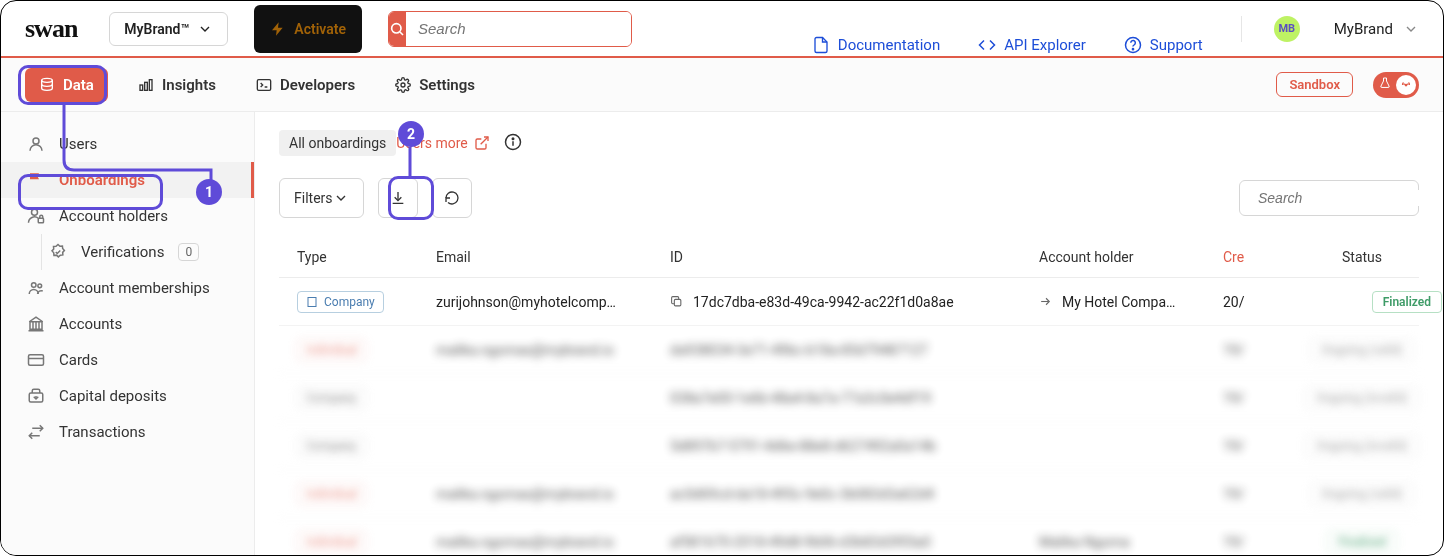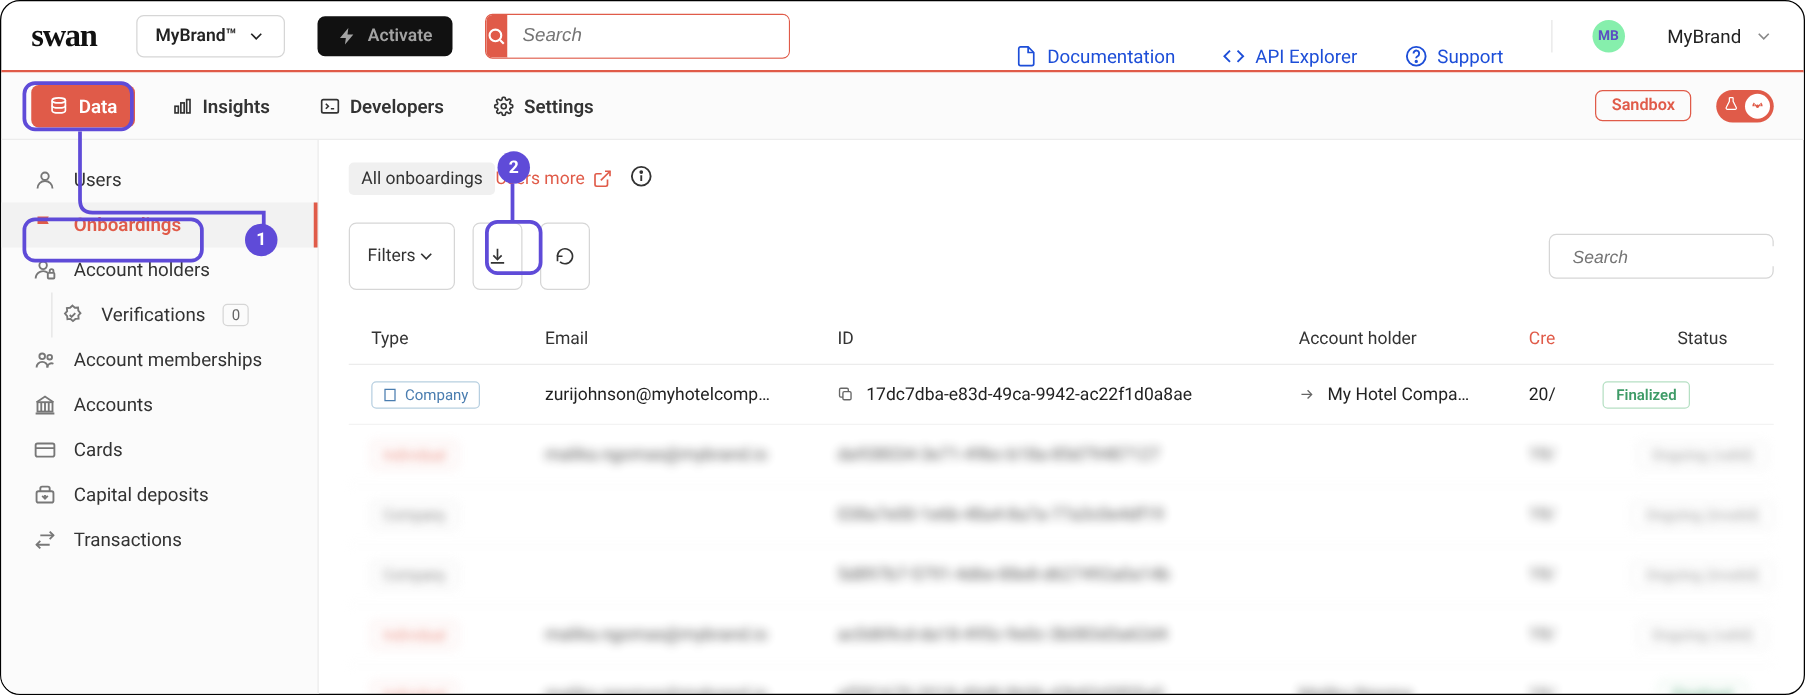--- a/index.html
+++ b/index.html
@@ -43,23 +43,23 @@
     padding: 0 14px;
     display: flex;
     align-items: center;
     gap: 8px;
     font-size: 14px;
     font-weight: 600;
     color: #222;
     cursor: pointer;
   }
   .activate-btn {
-    height: 32px;
+    height: 48px;
     background: #111;
-    color: #a3a3a3;
+    color: #a16207;
     border-radius: 6px;
     padding: 0 16px;
     display: flex;
     align-items: center;
     gap: 8px;
     font-size: 14px;
     font-weight: 600;
     cursor: pointer;
   }
   .search-wrap {
@@ -112,21 +112,21 @@
   .user-chip {
     display: flex;
     align-items: center;
     gap: 10px;
     cursor: pointer;
   }
   .avatar {
     width: 26px;
     height: 26px;
     border-radius: 50%;
-    background: #86efac;
+    background: #bef264;
     color: #5b4fc2;
     font-size: 11px;
     font-weight: 700;
     display: flex;
     align-items: center;
     justify-content: center;
   }
   .user-name {
     font-size: 15px;
     color: #222;
@@ -300,21 +300,21 @@
     color: #333;
   }
 
   .toolbar {
     display: flex;
     align-items: center;
     margin-top: 22px;
     gap: 14px;
   }
   .filters-btn, .icon-btn {
-    height: 54px;
+    height: 40px;
     border: 1px solid #d6d6d6;
     border-radius: 6px;
     background: #fff;
     padding: 0 14px;
     display: flex;
     align-items: center;
     gap: 0;
     font-size: 14px;
     color: #333;
     cursor: pointer;
@@ -780,21 +780,21 @@
           <span class="ellipsis">17dc7dba-e83d-49ca-9942-ac22f1d0a8ae</span>
         </div>
         <div class="cell-with-icon ellipsis">
           <svg width="13" height="13" viewBox="0 0 24 24" fill="none" stroke="#666" stroke-width="2">
               <line x1="4" y1="12" x2="18" y2="12"></line>
               <polyline points="13 6 19 12 13 18"></polyline>
             </svg>
           <span>My Hotel Compa…</span>
         </div>
         <div>20/</div>
-        <div style="text-align:left">
+        <div style="text-align:right">
           <span class="status-pill">Finalized</span>
         </div>
 
       </div>
 
       <div class="trow row-blur">
         <div><span class="type-pill individual">
               <span>Individual</span>
             </span></div>
         <div class="ellipsis">malika.ngomas@mybrand.io</div>

